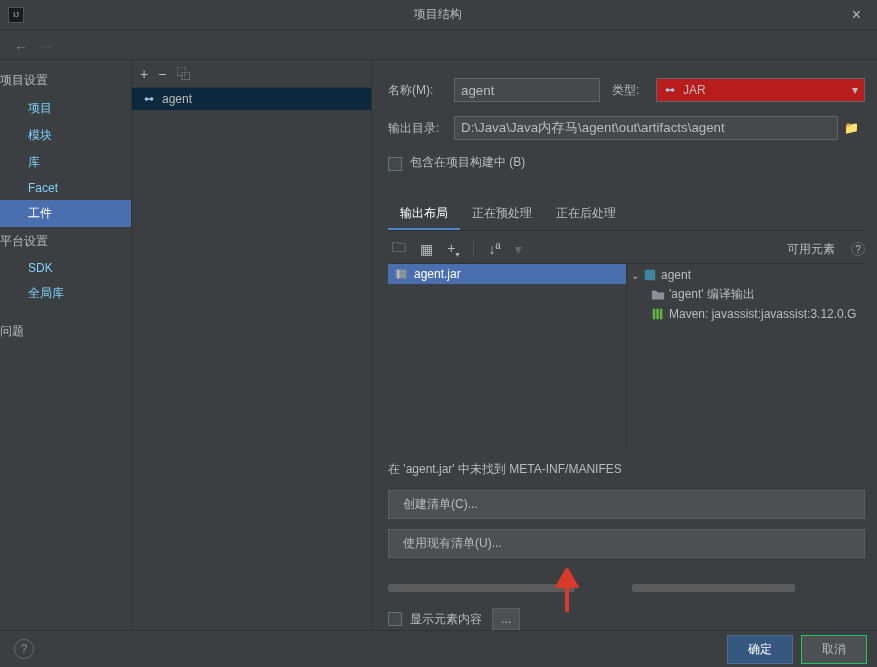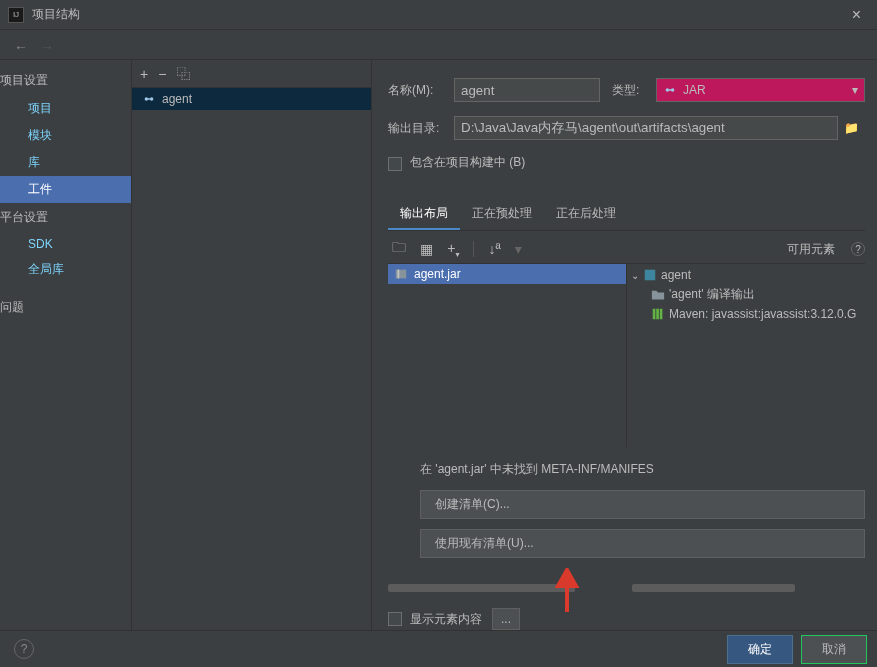--- a/index.html
+++ b/index.html
@@ -1,39 +1,39 @@
 <!DOCTYPE html>
 <html><head>
 <meta charset="utf-8">
 <style>
 * { box-sizing: border-box; margin: 0; padding: 0; }
 body { font-family: "Microsoft YaHei", Arial, sans-serif; font-size: 12px; color: #bbbbbb; background: #3c3f41; width: 877px; height: 667px; overflow: hidden; }
 .titlebar { height: 30px; background: #3c3f41; display: flex; align-items: center; padding: 0 8px; border-bottom: 1px solid #323232; }
 .titlebar .logo { width: 16px; height: 16px; background: #1a1a1a; border: 1px solid #555; margin-right: 8px; display: flex; align-items: center; justify-content: center; font-size: 8px; }
-.titlebar .title { flex: 1; color: #bbbbbb; }
+.titlebar .title { flex: 1; color: #bbbbbb; text-align: center; }
 .titlebar .close { color: #bbbbbb; font-size: 16px; padding: 4px 8px; cursor: pointer; }
 .navbar { height: 30px; display: flex; align-items: center; padding: 0 8px; border-bottom: 1px solid #323232; }
 .navbar .arrow { color: #888; padding: 0 6px; font-size: 14px; cursor: pointer; }
 .main { display: flex; height: 570px; }
 .sidebar { width: 132px; background: #3c3f41; border-right: 1px solid #323232; padding-top: 6px; }
 .sidebar .section { color: #bbbbbb; padding: 6px 0; font-size: 12px; }
 .sidebar .item { color: #7dd3fc; padding: 5px 12px 5px 28px; cursor: pointer; }
 .sidebar .item.selected { background: #4b6eaf; color: #ffffff; }
 .midpanel { width: 240px; background: #3c3f41; border-right: 1px solid #323232; }
 .midpanel .toolbar { height: 28px; display: flex; align-items: center; padding: 0 8px; border-bottom: 1px solid #323232; gap: 10px; }
 .midpanel .toolbar .btn { color: #bbbbbb; cursor: pointer; font-size: 14px; }
 .midpanel .entry { display: flex; align-items: center; padding: 4px 10px; background: #0d293e; color: #bbbbbb; cursor: pointer; }
 .midpanel .entry .icon { width: 14px; height: 14px; margin-right: 6px; }
 .rightpanel { flex: 1; background: #3c3f41; padding: 18px 12px 0 16px; display: flex; flex-direction: column; position: relative; }
 .row { display: flex; align-items: center; margin-bottom: 14px; }
 .row .label { width: 66px; color: #bbbbbb; }
 .row .input { flex: 1; background: #45494a; border: 1px solid #646464; color: #bbbbbb; padding: 4px 6px; height: 24px; }
 .row .gap { width: 12px; }
 .row .label2 { width: 44px; color: #bbbbbb; }
-.row .select { flex: 1; background: #be185d; border: 1px solid #646464; color: #bbbbbb; padding: 3px 6px; height: 24px; display: flex; align-items: center; justify-content: space-between; cursor: pointer; }
+.row .select { flex: 1; background: #b91c1c; border: 1px solid #646464; color: #bbbbbb; padding: 3px 6px; height: 24px; display: flex; align-items: center; justify-content: space-between; cursor: pointer; }
 .row .select .icon { width: 14px; height: 14px; margin-right: 6px; }
 .row .folder-icon { color: #888; padding: 0 6px; cursor: pointer; }
 .checkbox-row { display: flex; align-items: flex-end; margin-bottom: 28px; }
 .checkbox-row .cb { width: 14px; height: 14px; border: 1px solid #6e6e6e; background: #43494a; margin-right: 8px; cursor: pointer; }
 .tabs { display: flex; border-bottom: 1px solid #323232; margin-bottom: 6px; }
 .tabs .tab { padding: 6px 12px; color: #bbbbbb; cursor: pointer; }
 .tabs .tab.active { border-bottom: 2px solid #4a88c7; color: #ffffff; }
 .toolbar2 { display: flex; align-items: center; height: 24px; gap: 6px; margin-bottom: 2px; }
 .toolbar2 .tbtn { color: #bbbbbb; cursor: pointer; padding: 0 4px; font-size: 14px; }
 .toolbar2 .sep { width: 1px; height: 16px; background: #555; margin: 0 4px; }
@@ -41,21 +41,21 @@
 .content-split { display: flex; height: 260px; border-top: 1px solid #323232; }
 .left-tree { flex: 1; border-right: 1px solid #323232; }
 .left-tree .row-item { background: #4b6eaf; color: #fff; padding: 3px 6px; display: flex; align-items: center; cursor: pointer; }
 .left-tree .row-item .icon { width: 14px; height: 14px; margin-right: 6px; }
 .right-tree { flex: 1; padding: 2px 0; }
 .tree-node { display: flex; align-items: center; padding: 2px 4px; cursor: pointer; }
 .tree-node .chev { color: #bbbbbb; width: 12px; font-size: 10px; }
 .tree-node .icon { width: 14px; height: 14px; margin-right: 4px; }
 .tree-child { padding-left: 24px; display: flex; align-items: center; padding-top: 2px; padding-bottom: 2px; }
 .tree-child .icon { width: 14px; height: 14px; margin-right: 4px; }
-.info-box { margin-top: 10px; color: #bbbbbb; margin-left: 32px; }
+.info-box { margin-top: 10px; color: #bbbbbb; }
 .info-box .msg { padding: 4px 0; }
 .info-box .btns { display: flex; gap: 10px; margin-top: 8px; flex-direction: column; }
 .info-box .btn { background: #4c5052; border: 1px solid #5e6060; color: #bbbbbb; padding: 5px 14px; cursor: pointer; }
 .scroll-h { height: 10px; background: #3c3f41; margin-top: 6px; position: relative; }
 .scroll-h .thumb { position: absolute; height: 8px; background: #5c5c5c; border-radius: 2px; }
 .bottom-row { display: flex; align-items: center; margin-top: 14px; }
 .bottom-row .cb { width: 14px; height: 14px; border: 1px solid #6e6e6e; background: #43494a; margin-right: 8px; cursor: pointer; }
 .bottom-row .dots { margin-left: 10px; background: #4c5052; border: 1px solid #5e6060; padding: 3px 8px; cursor: pointer; }
 .footer { height: 37px; border-top: 1px solid #323232; display: flex; align-items: center; padding: 0 10px; }
 .footer .help { width: 20px; height: 20px; border: 1px solid #666; border-radius: 50%; display: flex; align-items: center; justify-content: center; color: #888; cursor: pointer; margin-left: 4px; }
@@ -80,20 +80,21 @@
   <span class="arrow">←</span>
   <span class="arrow" style="color:#555">→</span>
 </div>
 
 <div class="main">
   <div class="sidebar">
     <div class="section">项目设置</div>
     <div class="item">项目</div>
     <div class="item">模块</div>
     <div class="item">库</div>
+    <div class="item">Facet</div>
     <div class="item selected">工件</div>
     <div class="section">平台设置</div>
     <div class="item">SDK</div>
     <div class="item">全局库</div>
     <div class="section" style="margin-top:10px">问题</div>
   </div>
 
   <div class="midpanel">
     <div class="toolbar">
       <span class="btn">+</span>

